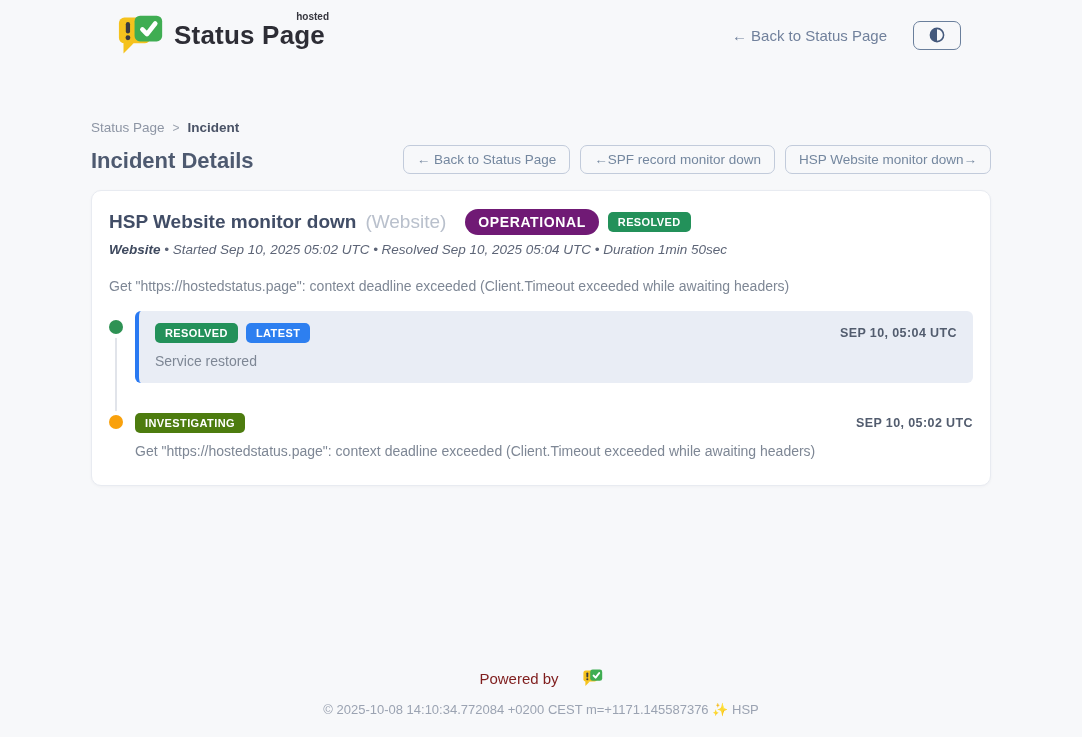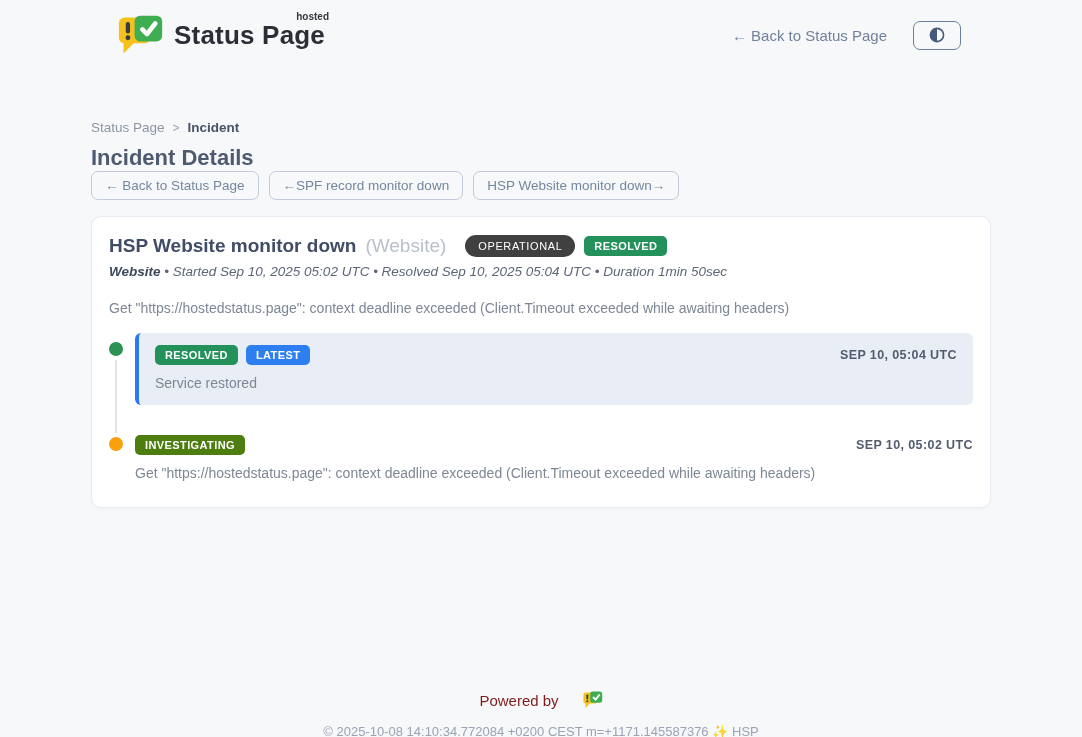--- a/index.html
+++ b/index.html
@@ -39,21 +39,21 @@
   
   .container { width: 900px; margin: 64px auto 0; }
 
   .breadcrumb { font-size: 13.5px; display: flex; align-items: center; gap: 8px; }
   .breadcrumb .bc-link { color: #8d95a4; }
   .breadcrumb .bc-sep { color: #9aa1ae; font-size: 12px; }
   .breadcrumb .bc-current { color: #4a5366; font-weight: 700; }
 
   .title-row {
     margin-top: 10px;
-    display: flex; justify-content: space-between; align-items: flex-start; flex-direction: column;
+    display: flex; justify-content: space-between; align-items: flex-end;
   }
   .page-title { margin: 0; font-size: 22px; font-weight: 600; color: #4e5a70; }
   .nav-buttons { display: flex; gap: 10px; }
   .nav-buttons button {
     background: transparent;
     border: 1px solid #c2cbdb; border-radius: 7px;
     color: #74879f; font-size: 13.5px;
     font-family: "Liberation Sans", sans-serif;
     padding: 6px 13px; cursor: pointer; white-space: nowrap;
   }
@@ -64,22 +64,22 @@
     background: #ffffff;
     border: 1px solid #e8ebf1; border-radius: 10px;
     box-shadow: 0 1px 3px rgba(40,50,80,.04);
     padding: 18px 17px 26px;
   }
   .card-title-row { display: flex; align-items: center; gap: 9px; }
   .incident-title { margin: 0; font-size: 19px; font-weight: 700; color: #414d66; }
   .incident-component { font-size: 19px; color: #b9c0cc; }
   .pill {
     display: inline-block; margin-left: 10px;
-    background: #404040; color: #fff;
-    font-size: 11px; font-weight: 400; letter-spacing: 0.6px;
+    background: #701a75; color: #fff;
+    font-size: 14px; font-weight: 700; letter-spacing: 0.6px;
     padding: 5px 13px; border-radius: 999px;
   }
   .badge {
     display: inline-block; color: #fff;
     font-size: 11px; font-weight: 700; letter-spacing: 0.4px;
     padding: 4px 10px; border-radius: 5px;
   }
   .badge.resolved { background: #23915a; }
   .badge.latest { background: #2d7ff0; }
   .badge.investigating { background: #4d7c0f; }

